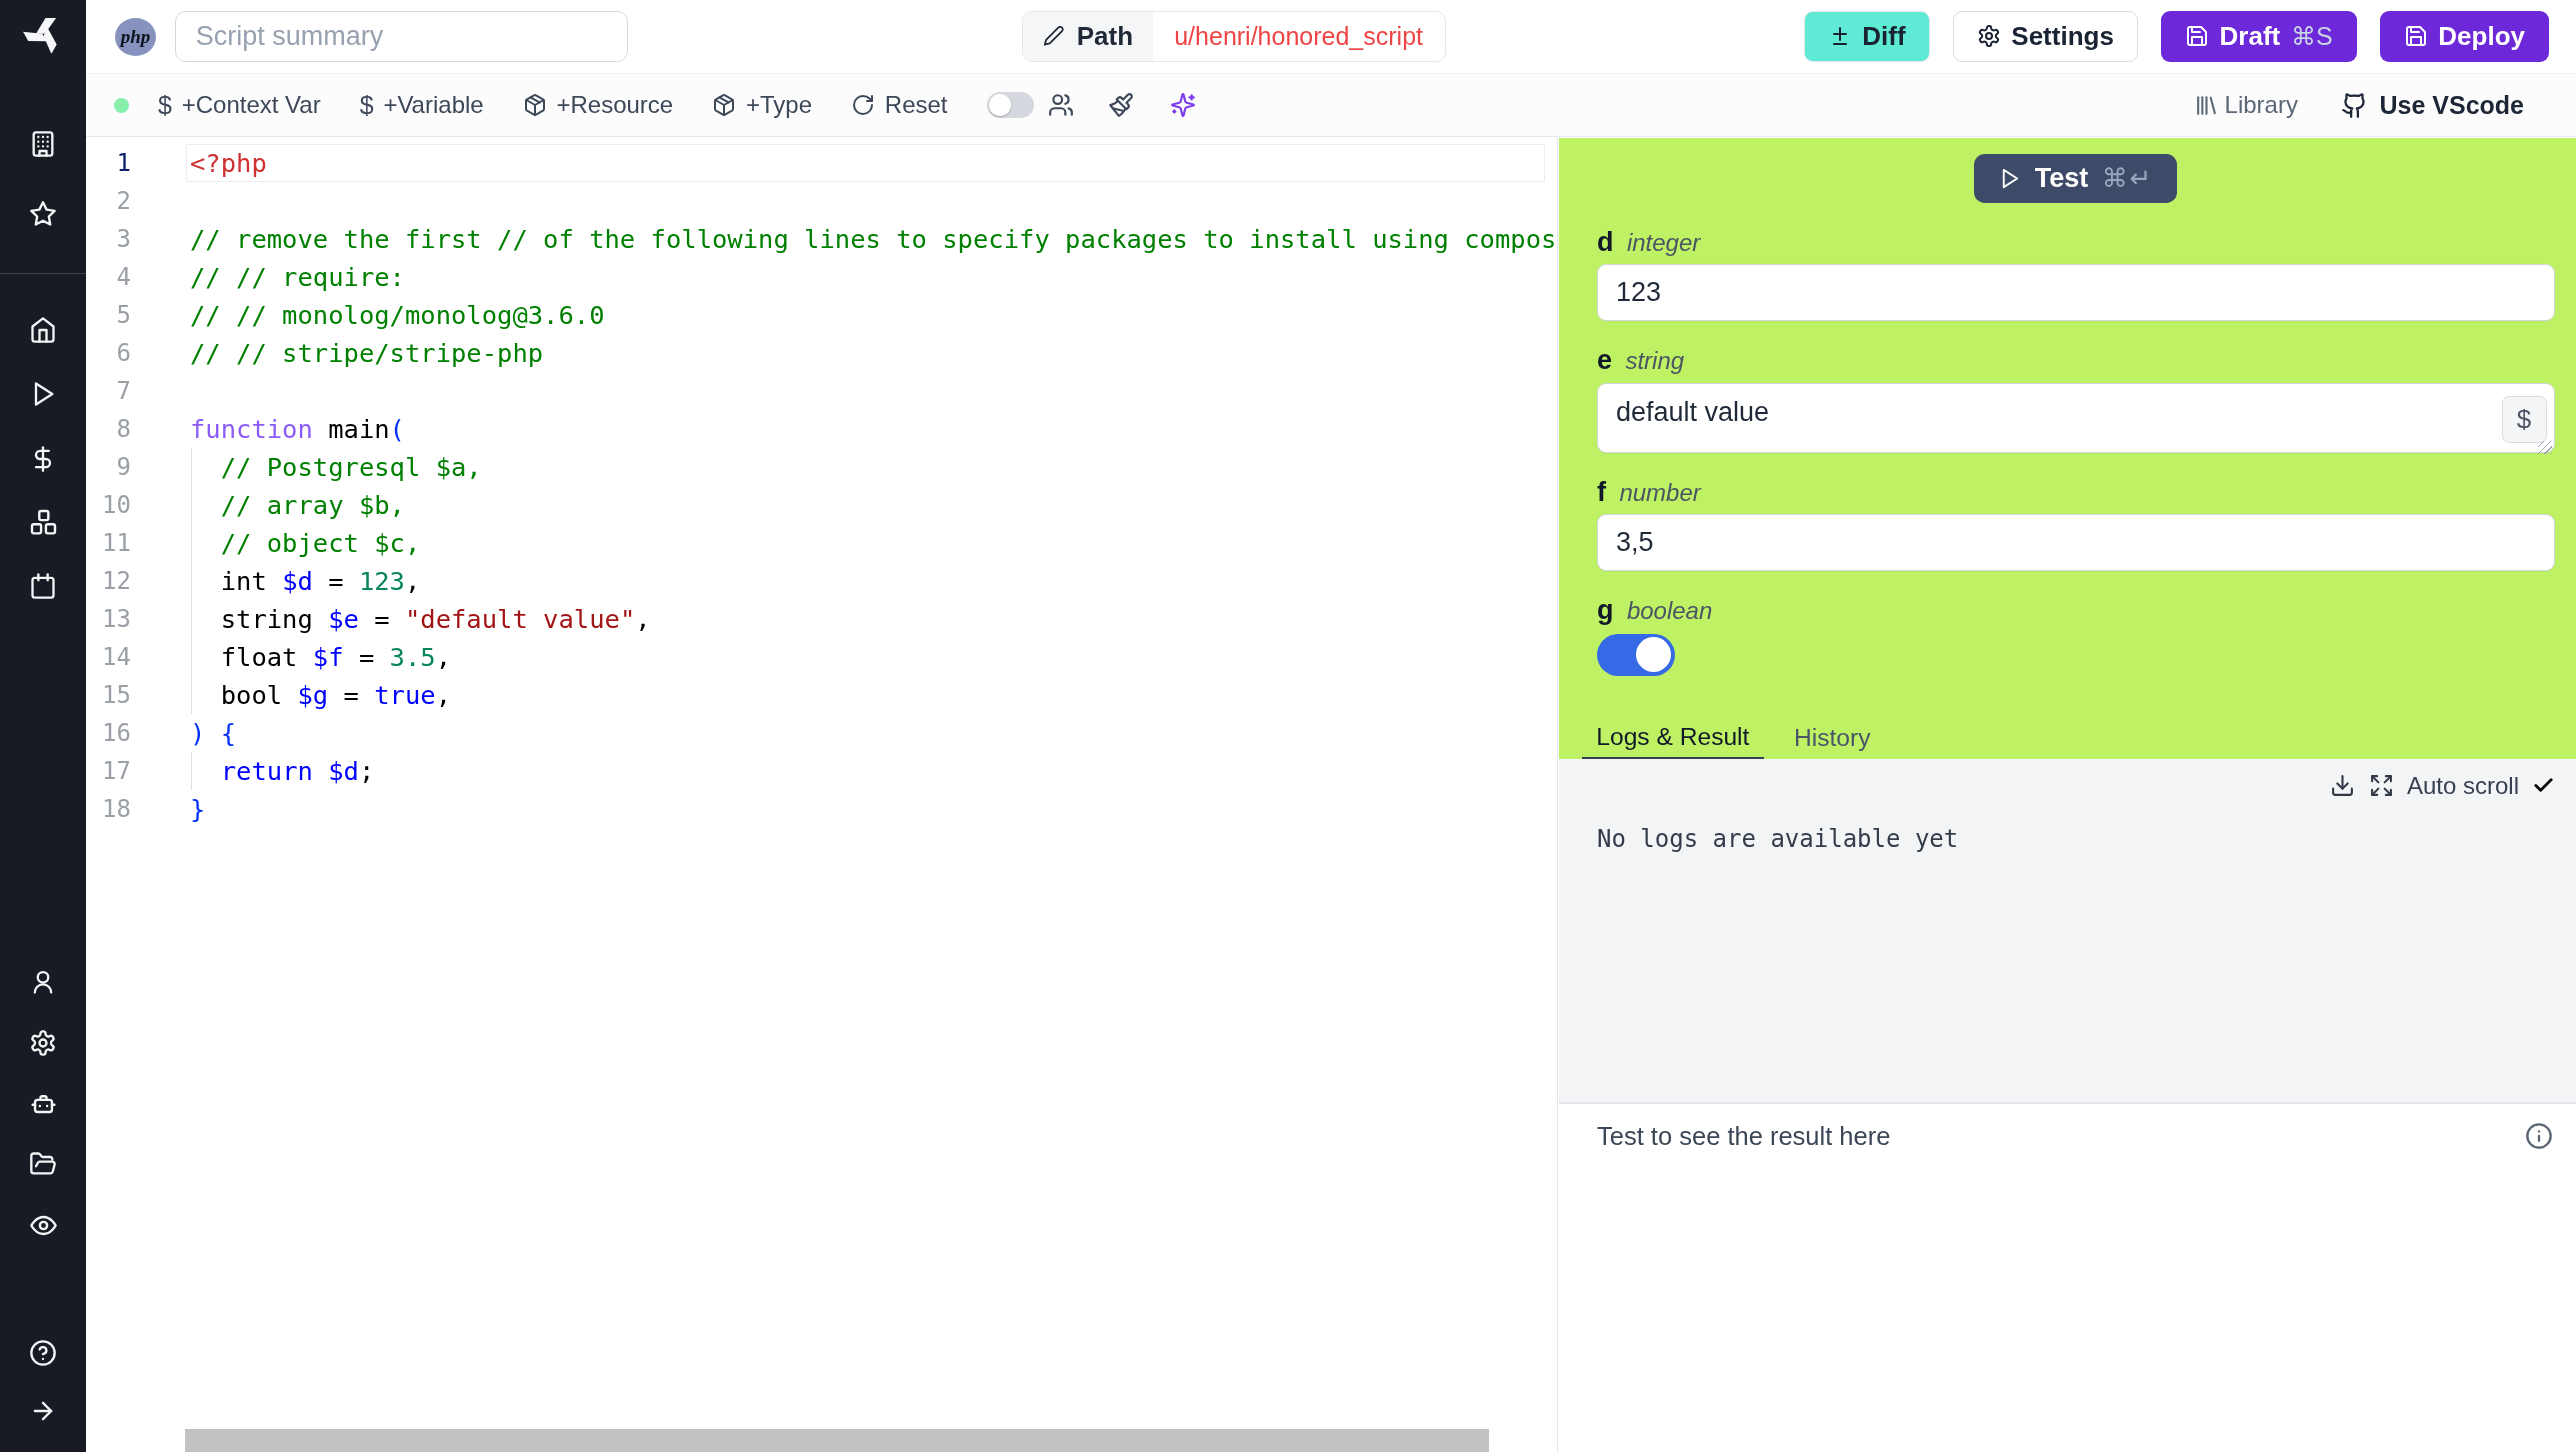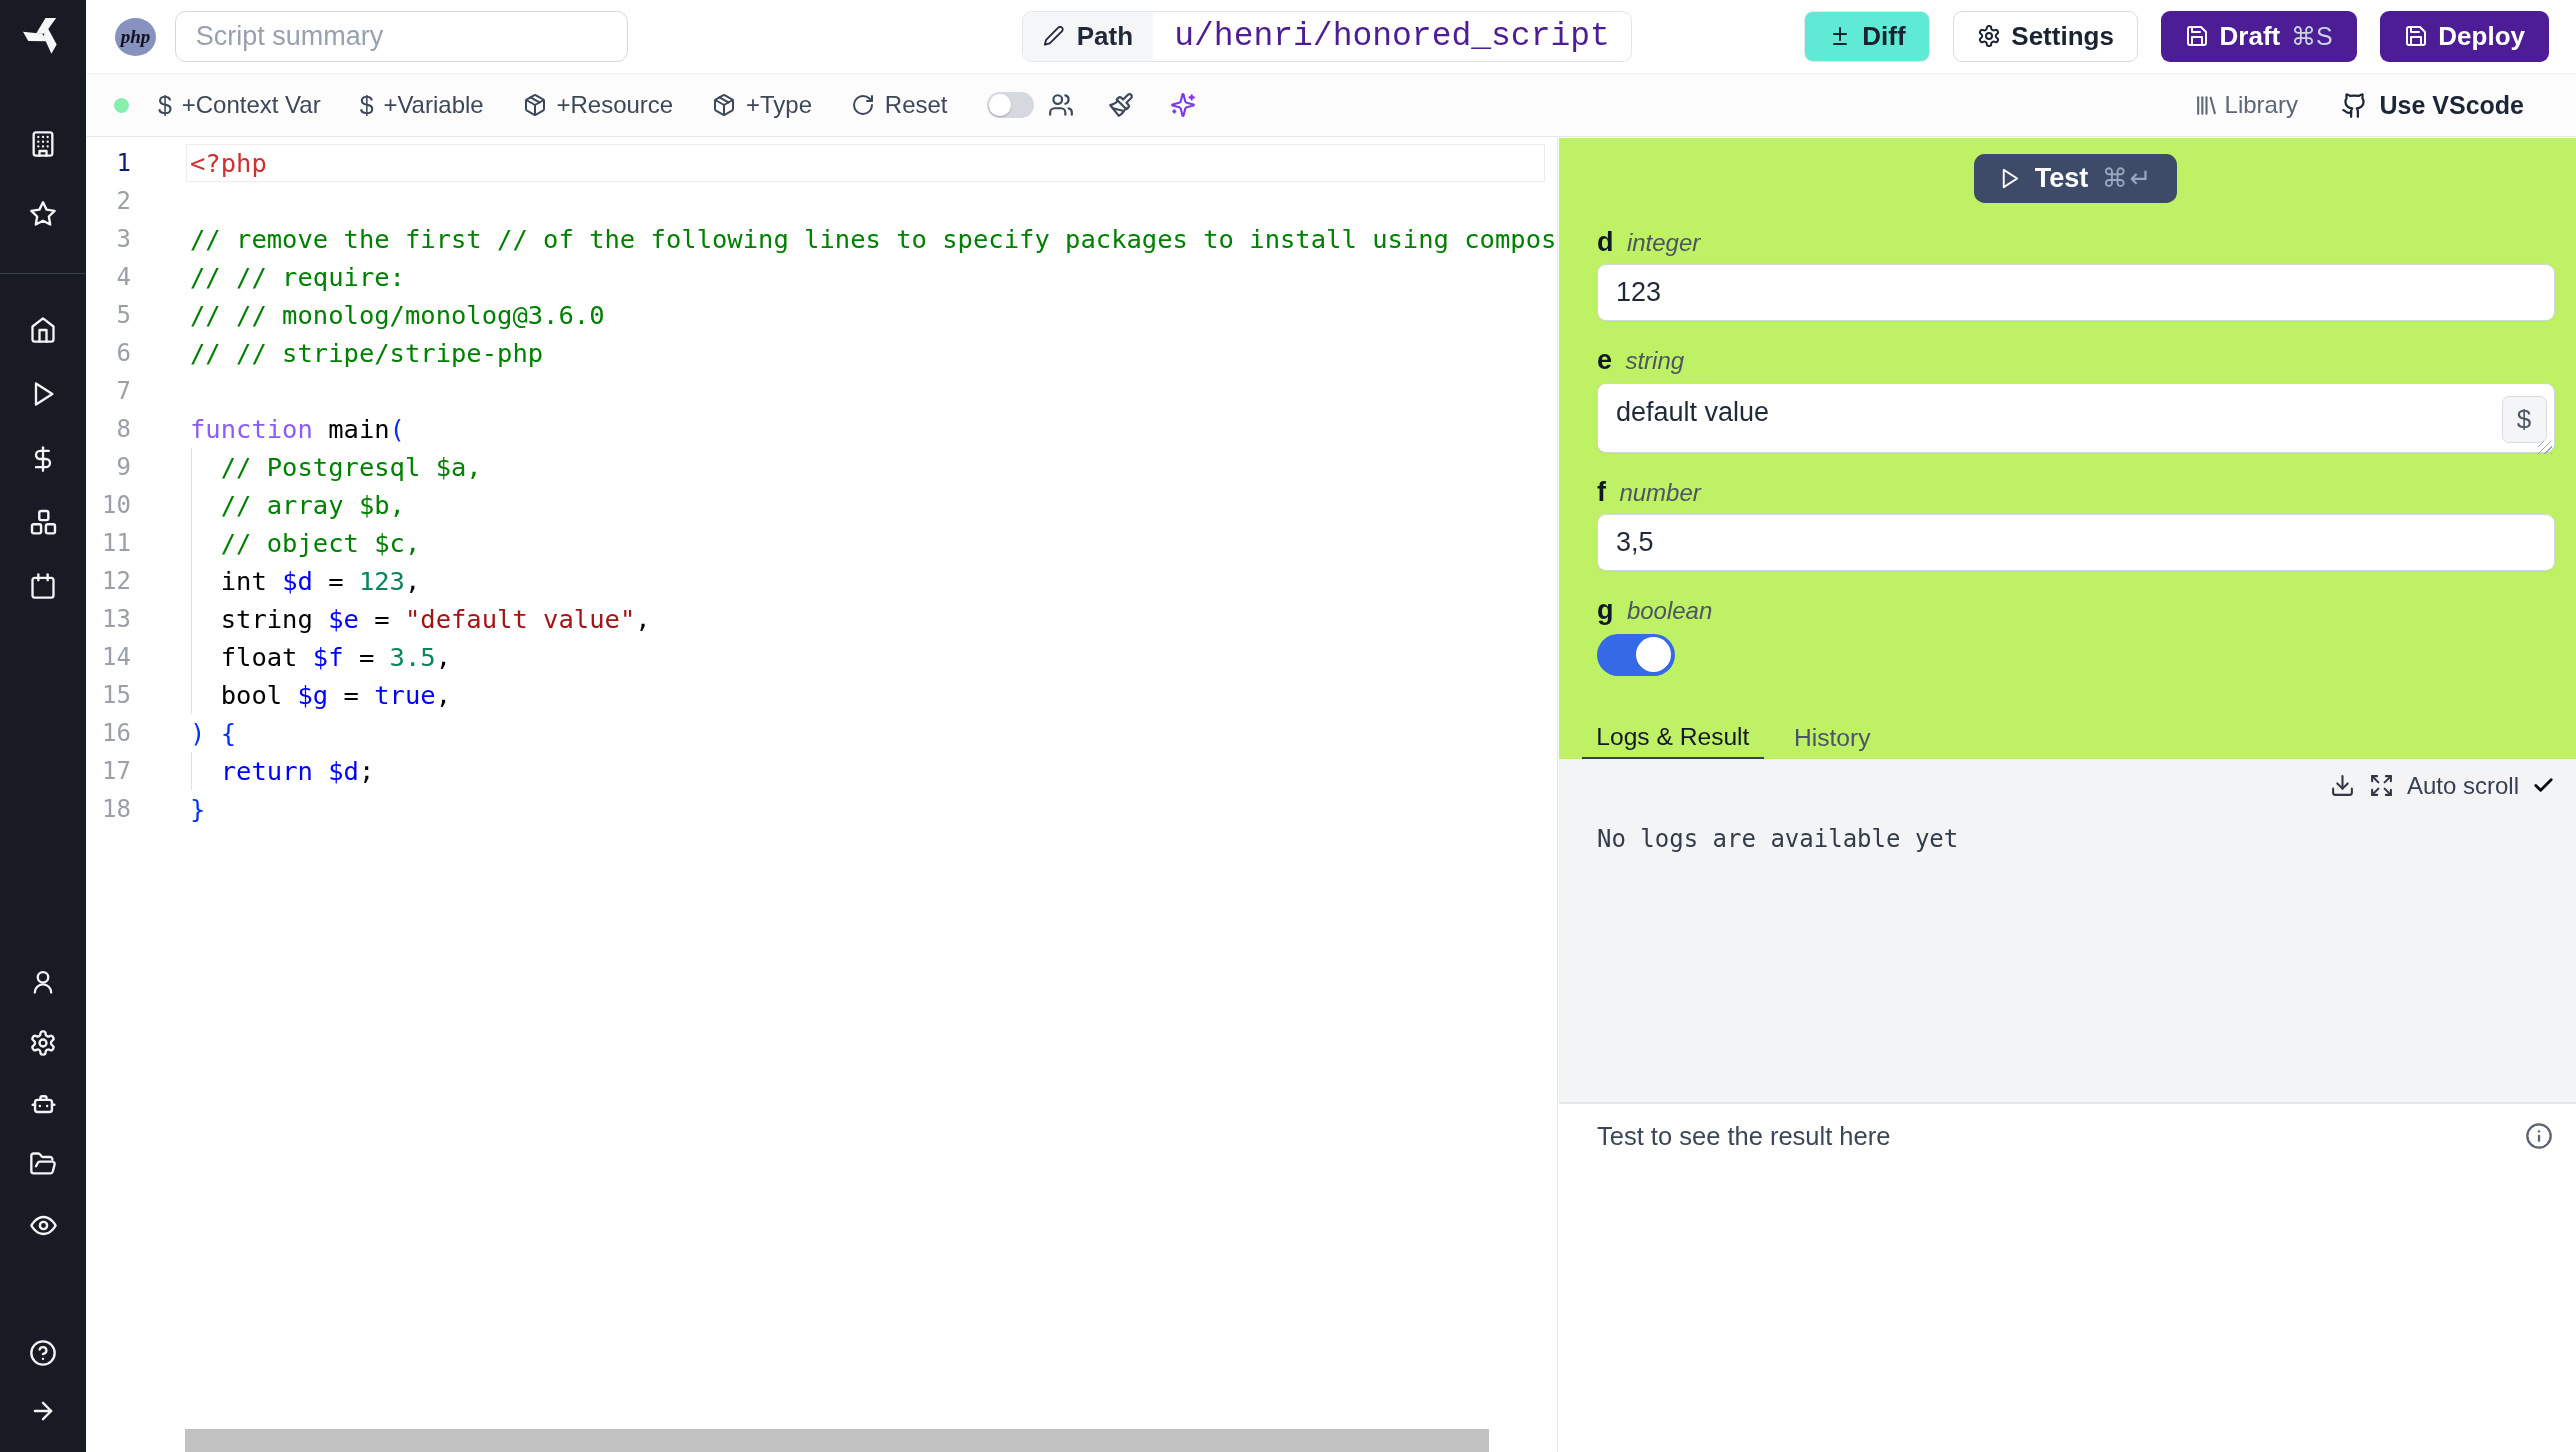--- a/index.html
+++ b/index.html
@@ -19,28 +19,28 @@
     background:#8892bf; color:#10131f; display:flex; align-items:center; justify-content:center;
     font-family:"Liberation Serif", serif; font-style:italic; font-weight:700; font-size:19px; }
   .summary-input { position:absolute; left:89px; top:10.7px; width:453px; height:51px;
     border:1.3px solid #d4d8de; border-radius:10.7px; padding:0 19.7px; font-size:27px; font-weight:500;
     color:#1f2937; outline:none; font-family:"Liberation Sans", sans-serif; }
   .summary-input::placeholder { color:#98a1b0; }
   .path-pill { position:absolute; left:936px; top:10.7px; height:51px; display:flex; align-items:stretch;
     border:1.3px solid #e2e5ea; border-radius:9.8px; overflow:hidden; cursor:pointer; background:#fff; }
   .path-left { display:flex; align-items:center; gap:12.5px; background:#f5f6f8; padding:0 19.7px;
     font-size:26px; font-weight:600; color:#1f2937; }
-  .path-value { display:flex; align-items:center; padding:0 21.5px; font-family:Liberation Mono, monospace;
-    font-size:33px; color:#4c1d95; }
+  .path-value { display:flex; align-items:center; padding:0 21.5px; font-family:Liberation Sans, sans-serif;
+    font-size:25px; color:#ef4444; }
   .tb-actions { position:absolute; right:27px; top:10.7px; display:flex; gap:23px; }
   .btn { display:flex; align-items:center; gap:10.7px; height:51px; padding:0 23px; border-radius:9px;
     font-size:26px; font-weight:600; cursor:pointer; border:1.3px solid transparent; }
   .btn.ghost { background:#5eead4; border-color:#e4e7ec; color:#1a2332; }
   .btn.white { background:#fff; border-color:#d8dce2; color:#1a2332; }
-  .btn.primary { background:#4c1d95; color:#fff; }
+  .btn.primary { background:#6d28d9; color:#fff; }
   .btn .shortcut { font-weight:400; color:#c9d4e4; font-size:25px; }
 
   
   .toolbar { position:absolute; left:86px; right:0; top:73px; height:64px; background:#fcfcfd;
     border-top:0.9px solid #eef0f3; border-bottom:0.9px solid #e6e8eb; display:flex; align-items:center;
     padding-left:28px; }
   .status-dot { width:15px; height:15px; border-radius:50%; margin-right:29px; }
   .tool-item { display:flex; align-items:center; gap:9.8px; margin-right:39px; font-size:24px;
     font-weight:500; color:#3d4859; cursor:pointer; white-space:nowrap; }
   .tool-item .dollar-glyph { font-size:25px; font-weight:500; }

